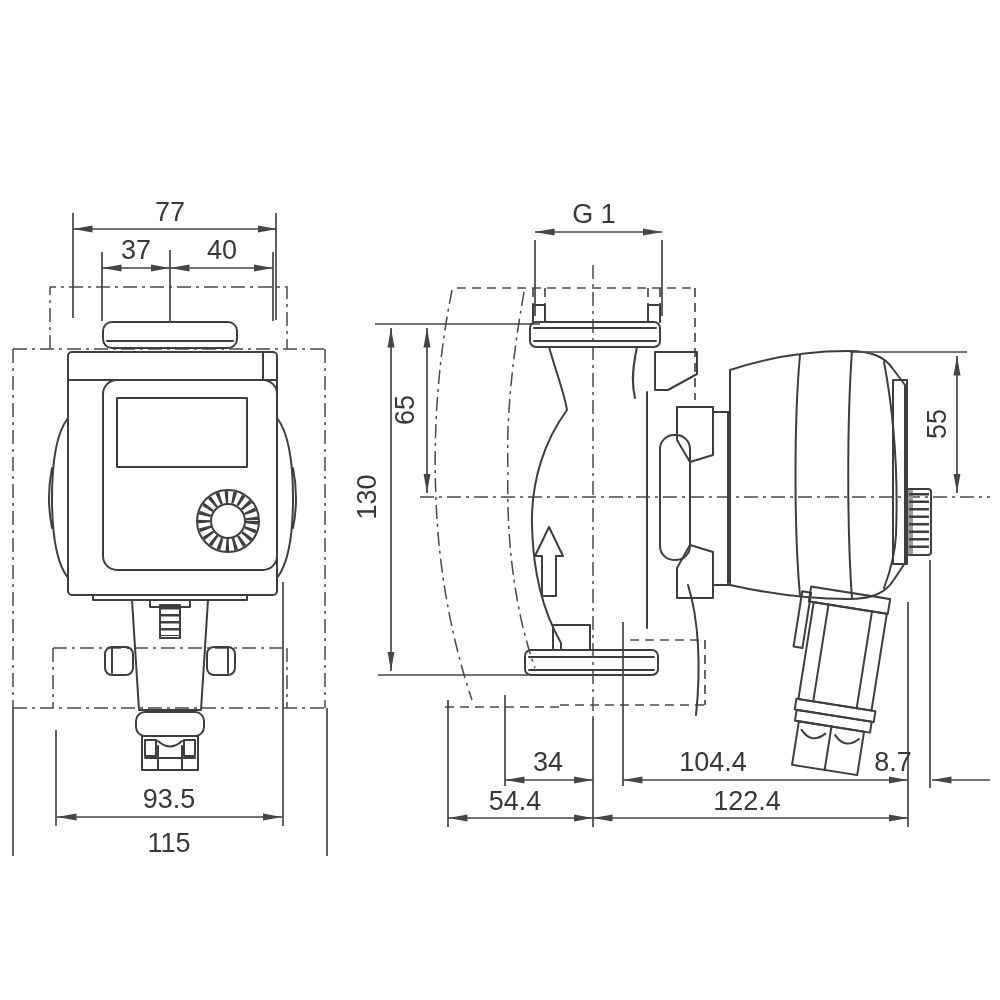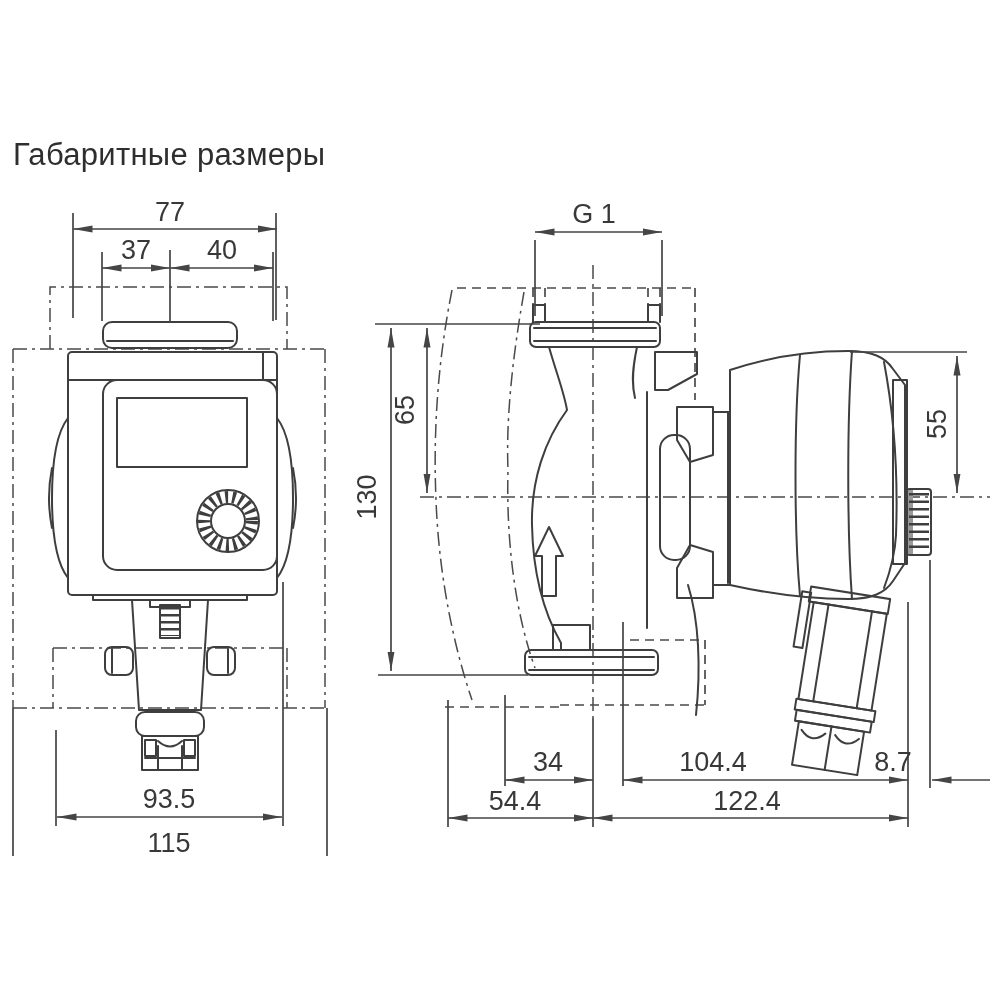--- a/index.html
+++ b/index.html
@@ -15,21 +15,20 @@
   .tick{fill:none;stroke:#3e3e3e;stroke-width:12;stroke-dasharray:3 4.3;}
   .knurl{fill:none;stroke:#3e3e3e;stroke-width:19;stroke-dasharray:2.5 4.5;}
   .knurl2{fill:none;stroke:#3e3e3e;stroke-width:20;stroke-dasharray:2.5 5;}
   .dimtext{font-family:"Liberation Sans",sans-serif;font-size:27px;fill:#383838;
            text-anchor:middle;}
 </style>
 </head>
 <body>
 
 <div class="page">
-  <div class="title">Габаритные размеры</div>
 
   <svg width="1000" height="1000" viewBox="0 0 1000 1000">
     <defs>
       <marker id="arr" markerUnits="userSpaceOnUse" markerWidth="20" markerHeight="9" refX="19.5" refY="4.5" orient="auto-start-reverse">
         <path d="M0,1 L19.5,4.5 L0,8 Z" fill="#454545"></path>
       </marker>
     </defs>
 
     <g>
 

